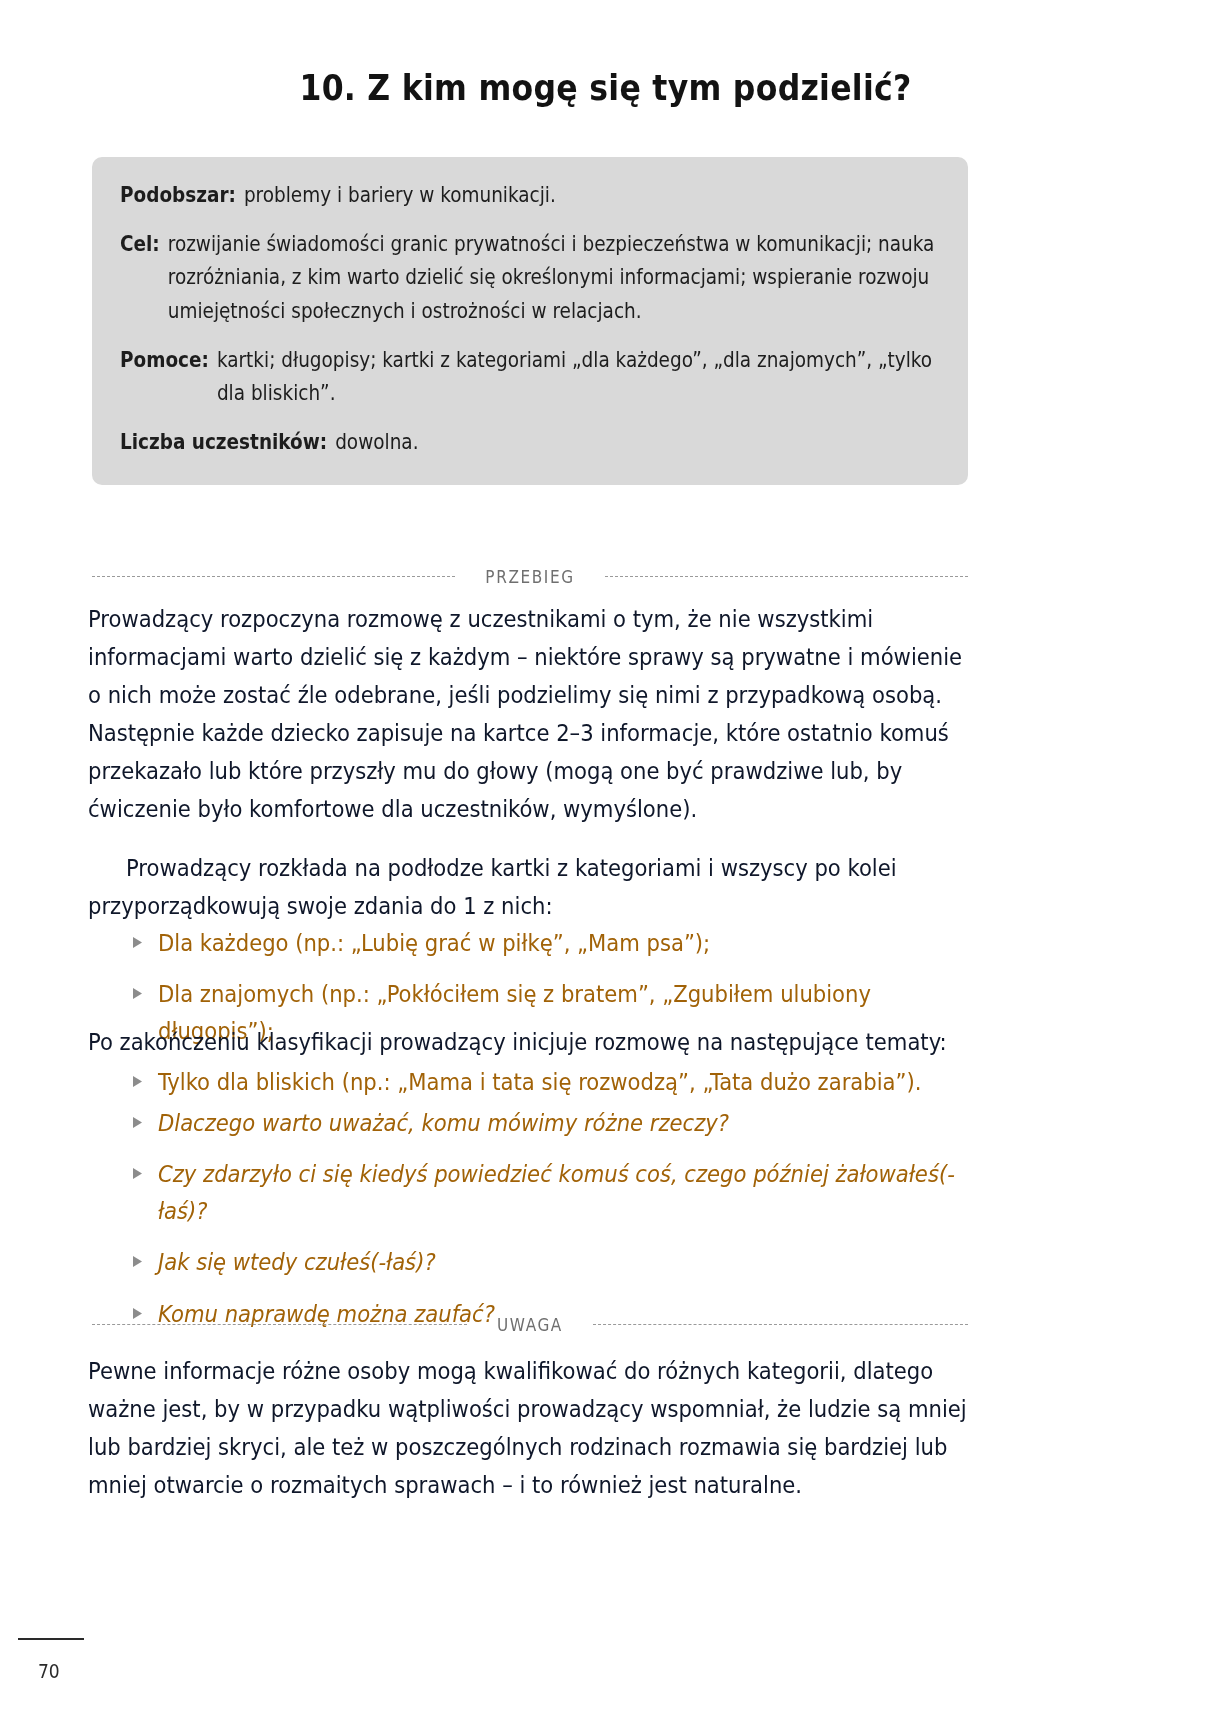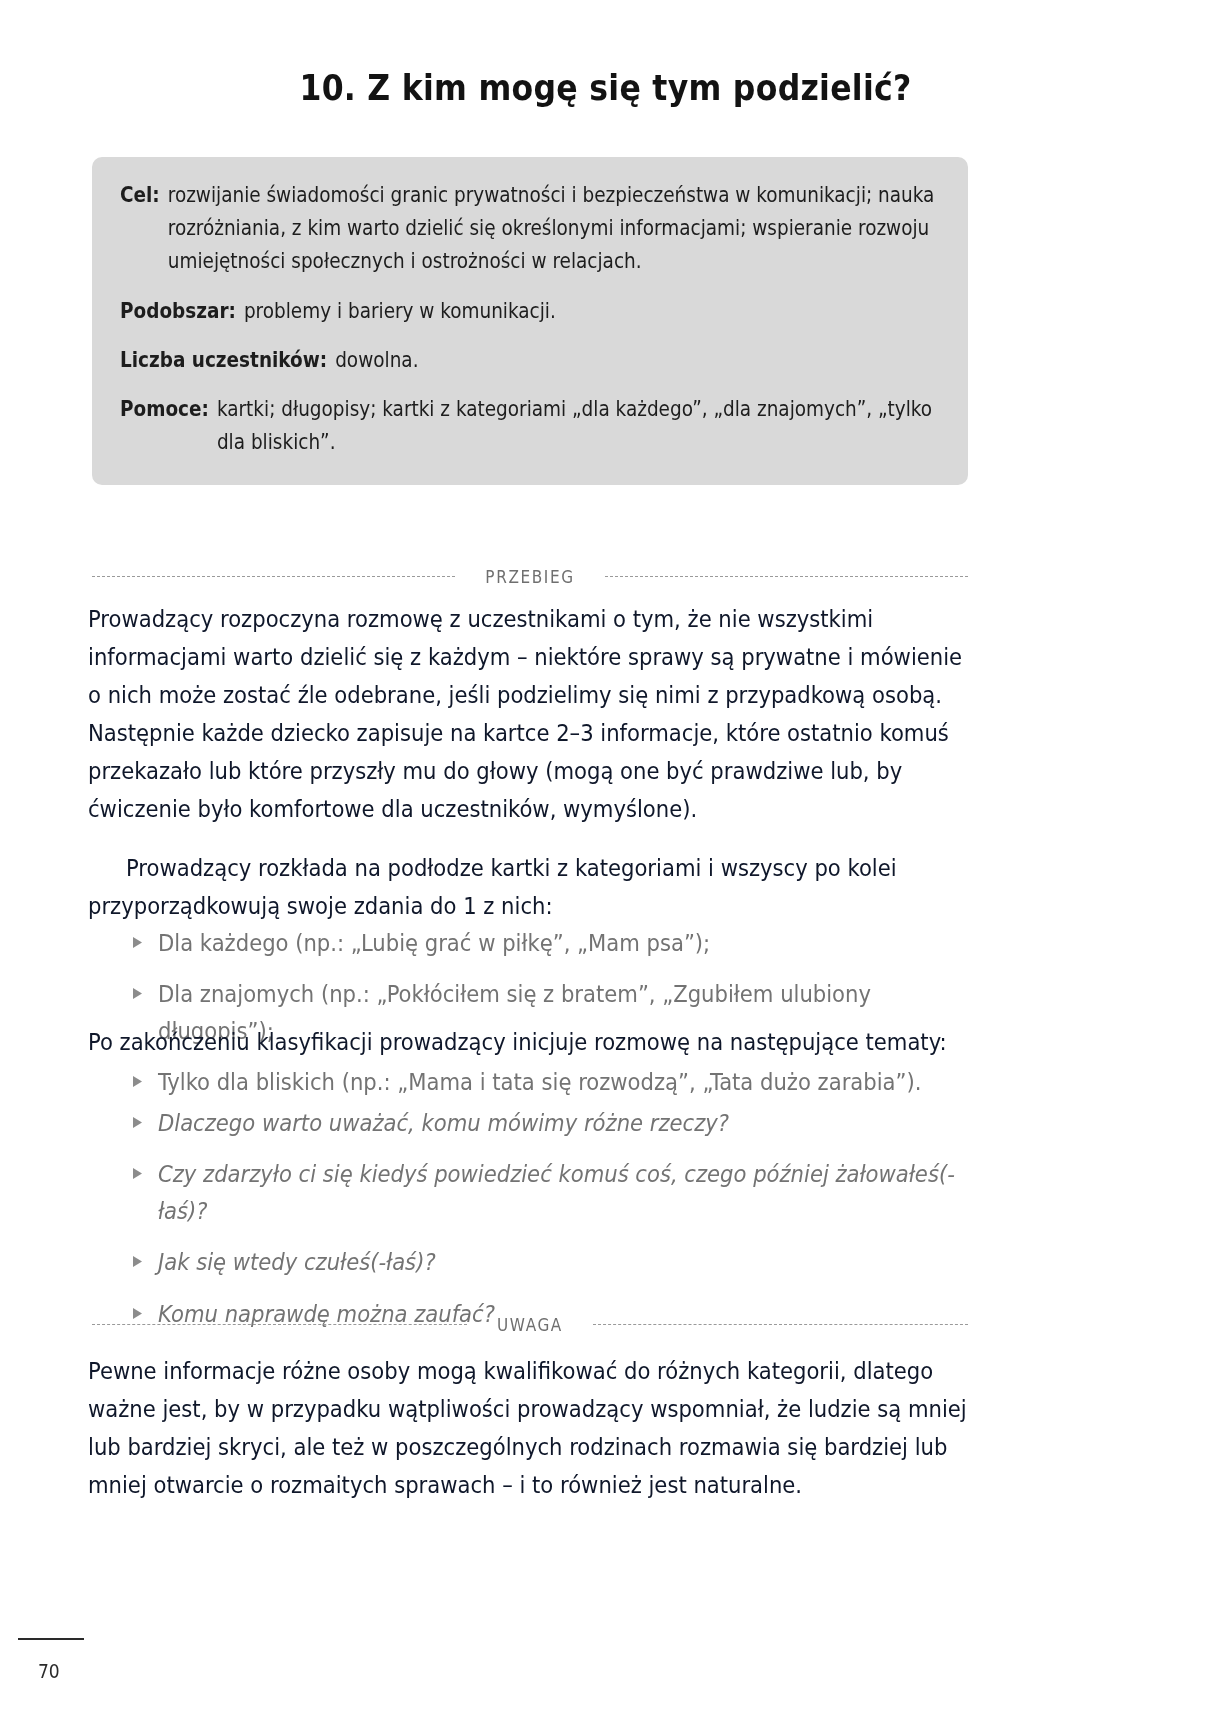--- a/index.html
+++ b/index.html
@@ -126,21 +126,21 @@
     padding: 0;
   }
   #list-kategorie { top: 925px; }
   #list-pytania   { top: 1105px; font-style: italic; }
 
   .bullet-item {
     display: flex;
     align-items: flex-start;
     font-size: 23.5px;
     line-height: 1.55;
-    color: #737373;
+    color: #a16207;
     margin-bottom: 15px;
     padding-left: 40px;
   }
   .bullet-item:last-child { margin-bottom: 0; }
   .bullet-marker {
     flex: 0 0 auto;
     width: 26px;
     padding-top: 11px;
   }
   .bullet-marker svg { display: block; }
@@ -165,40 +165,40 @@
 </style>
 </head>
 <body>
 
 <div class="page">
 
   <div class="page-title">10. Z kim mogę się tym podzielić?</div>
 
   <div class="info-box">
 
+    <div class="info-row">
+      <span class="info-label">Podobszar:</span>
+      <span class="info-value">problemy i bariery w komunikacji.</span>
+    </div>
+
     <div class="info-row cel">
       <span class="info-label">Cel:</span>
       <span class="info-value">rozwijanie świadomości granic prywatności i bezpieczeństwa w komunikacji; nauka rozróżniania, z kim warto dzielić się określonymi informacjami; wspieranie rozwoju umiejętności społecznych i ostrożności w relacjach.</span>
     </div>
 
     <div class="info-row">
-      <span class="info-label">Podobszar:</span>
-      <span class="info-value">problemy i bariery w komunikacji.</span>
+      <span class="info-label">Pomoce:</span>
+      <span class="info-value">kartki; długopisy; kartki z kategoriami „dla każdego”, „dla znajomych”, „tylko dla bliskich”.</span>
     </div>
 
     <div class="info-row">
       <span class="info-label">Liczba uczestników:</span>
       <span class="info-value">dowolna.</span>
     </div>
 
-    <div class="info-row">
-      <span class="info-label">Pomoce:</span>
-      <span class="info-value">kartki; długopisy; kartki z kategoriami „dla każdego”, „dla znajomych”, „tylko dla bliskich”.</span>
-    </div>
-
   </div>
 
   <div class="separator" id="sep-przebieg">
     <span class="sep-line"></span>
     <span class="sep-label">PRZEBIEG</span>
     <span class="sep-line"></span>
   </div>
 
   <div class="body-block" id="para-1">
     <p>Prowadzący rozpoczyna rozmowę z uczestnikami o tym, że nie wszystkimi informacjami warto dzielić się z każdym – niektóre sprawy są prywatne i mówienie o nich może zostać źle odebrane, jeśli podzielimy się nimi z przypadkową osobą. Następnie każde dziecko zapisuje na kartce 2–3 informacje, które ostatnio komuś przekazało lub które przyszły mu do głowy (mogą one być prawdziwe lub, by ćwiczenie było komfortowe dla uczestników, wymyślone).</p>

